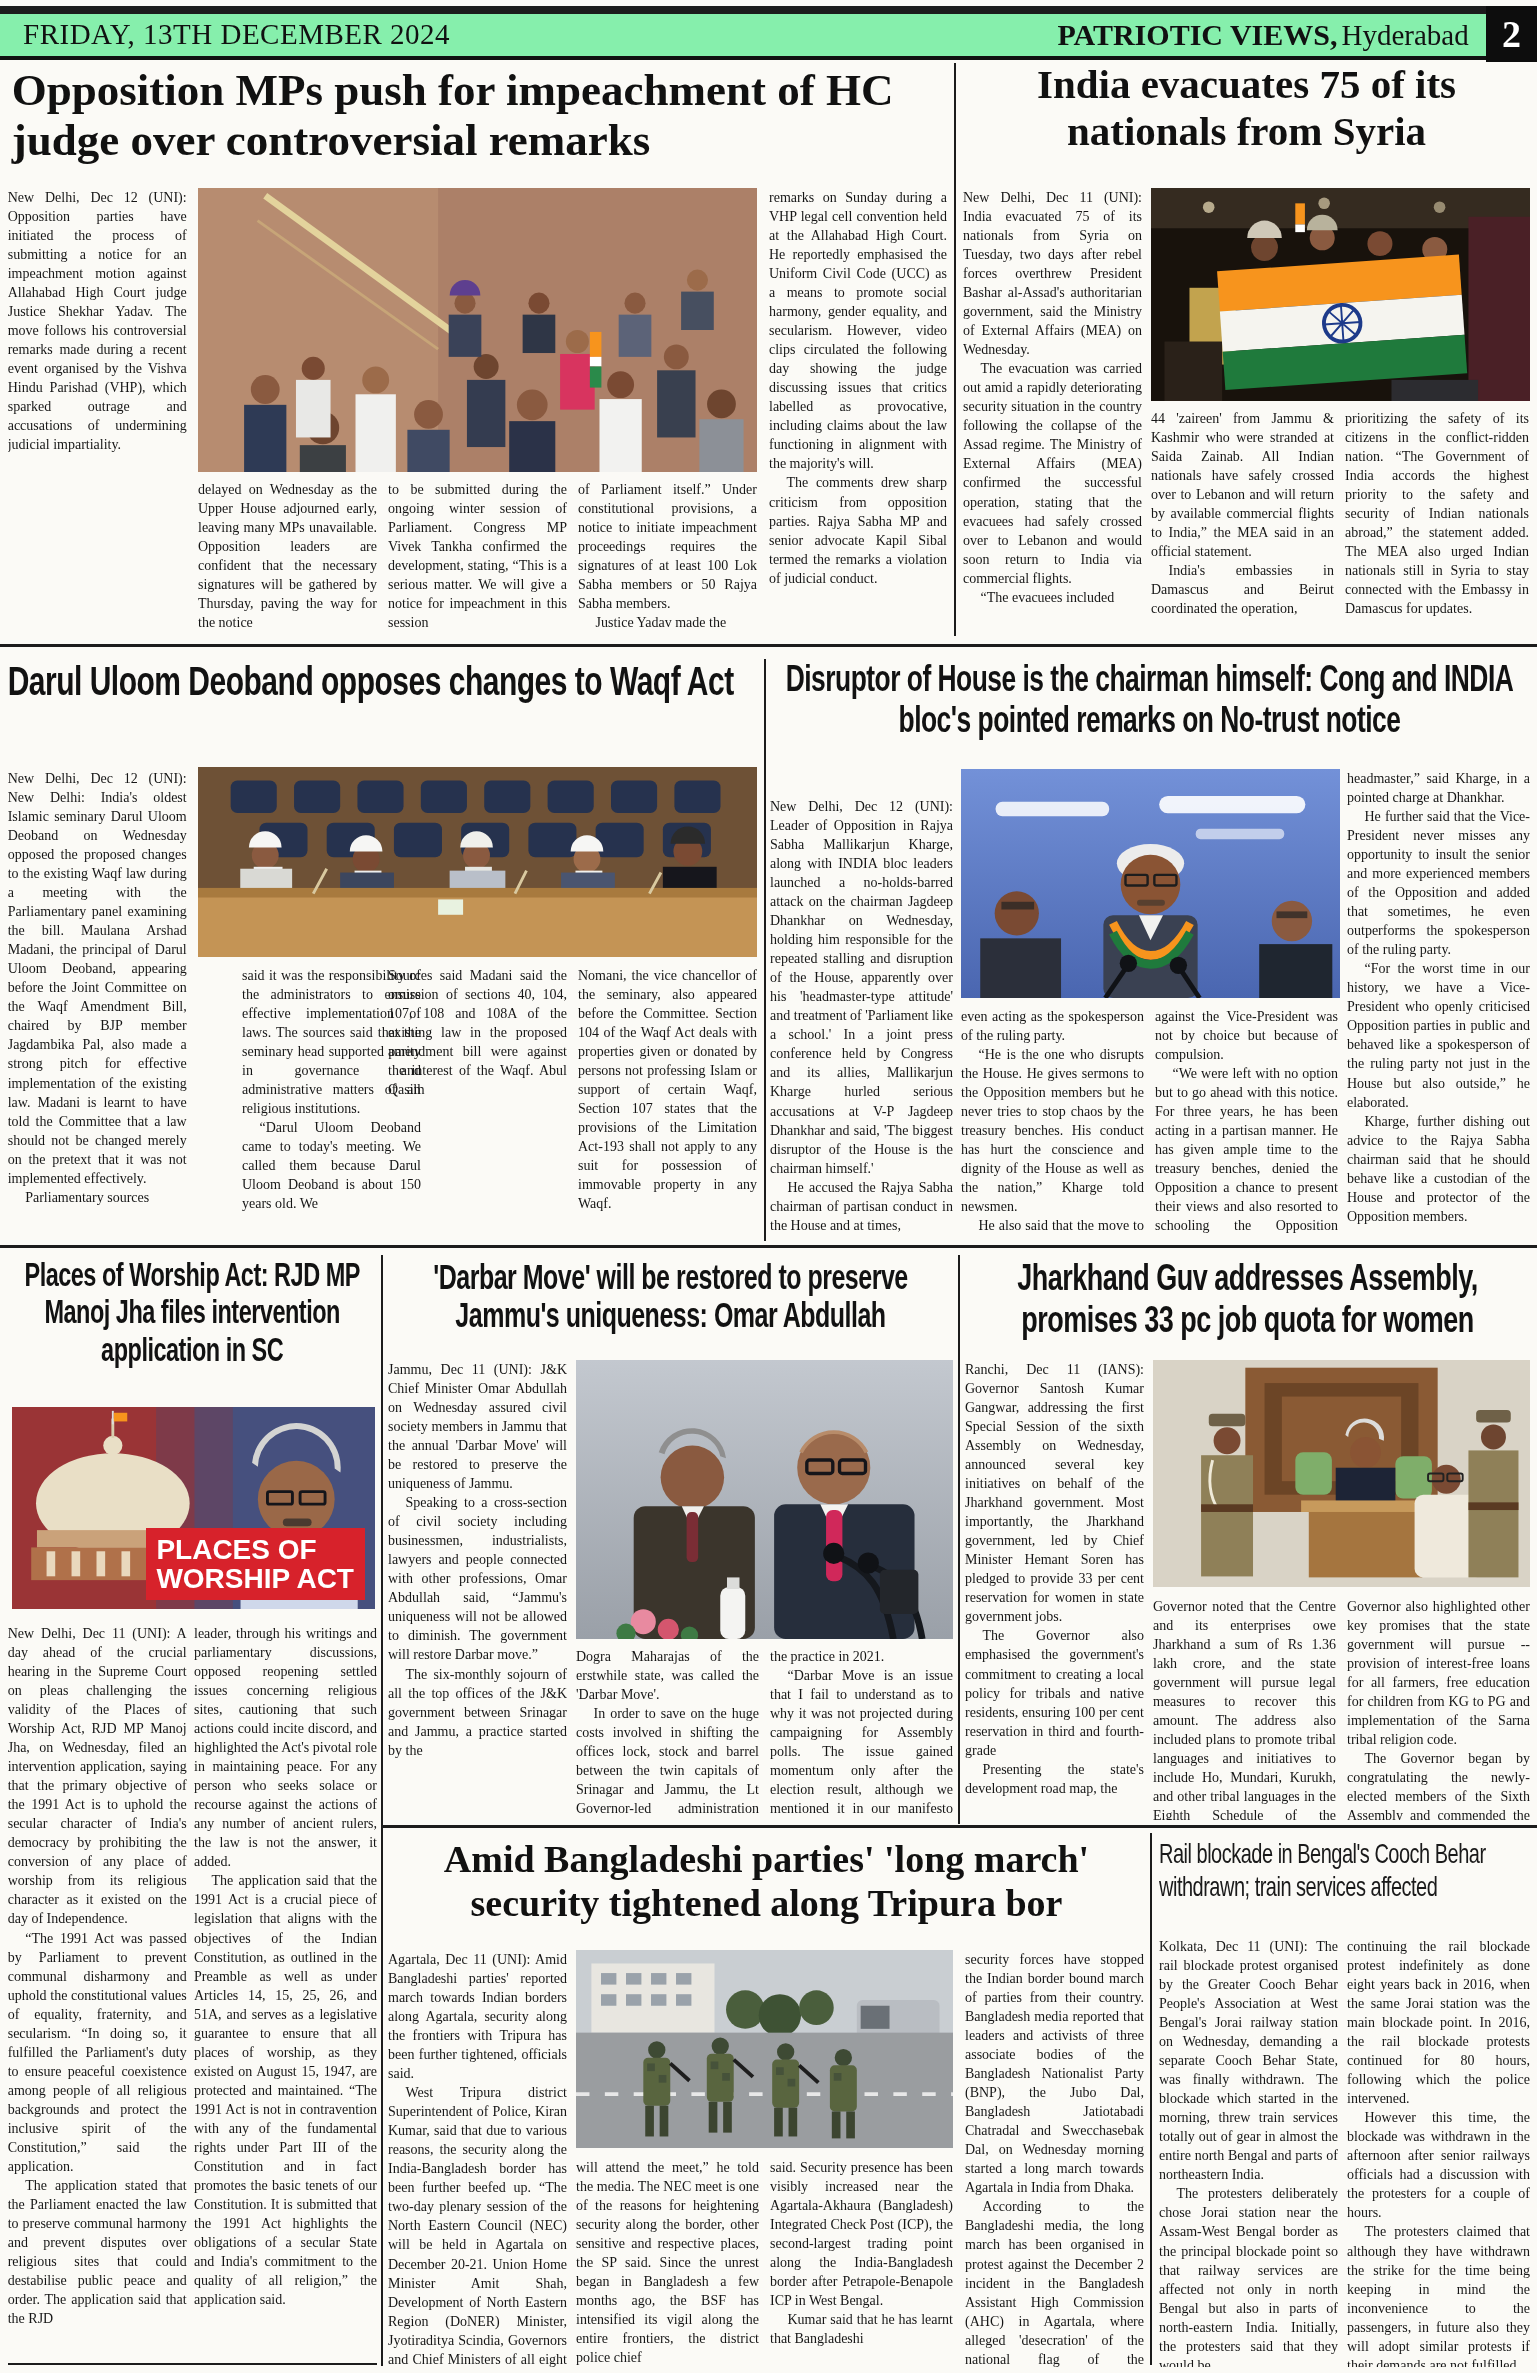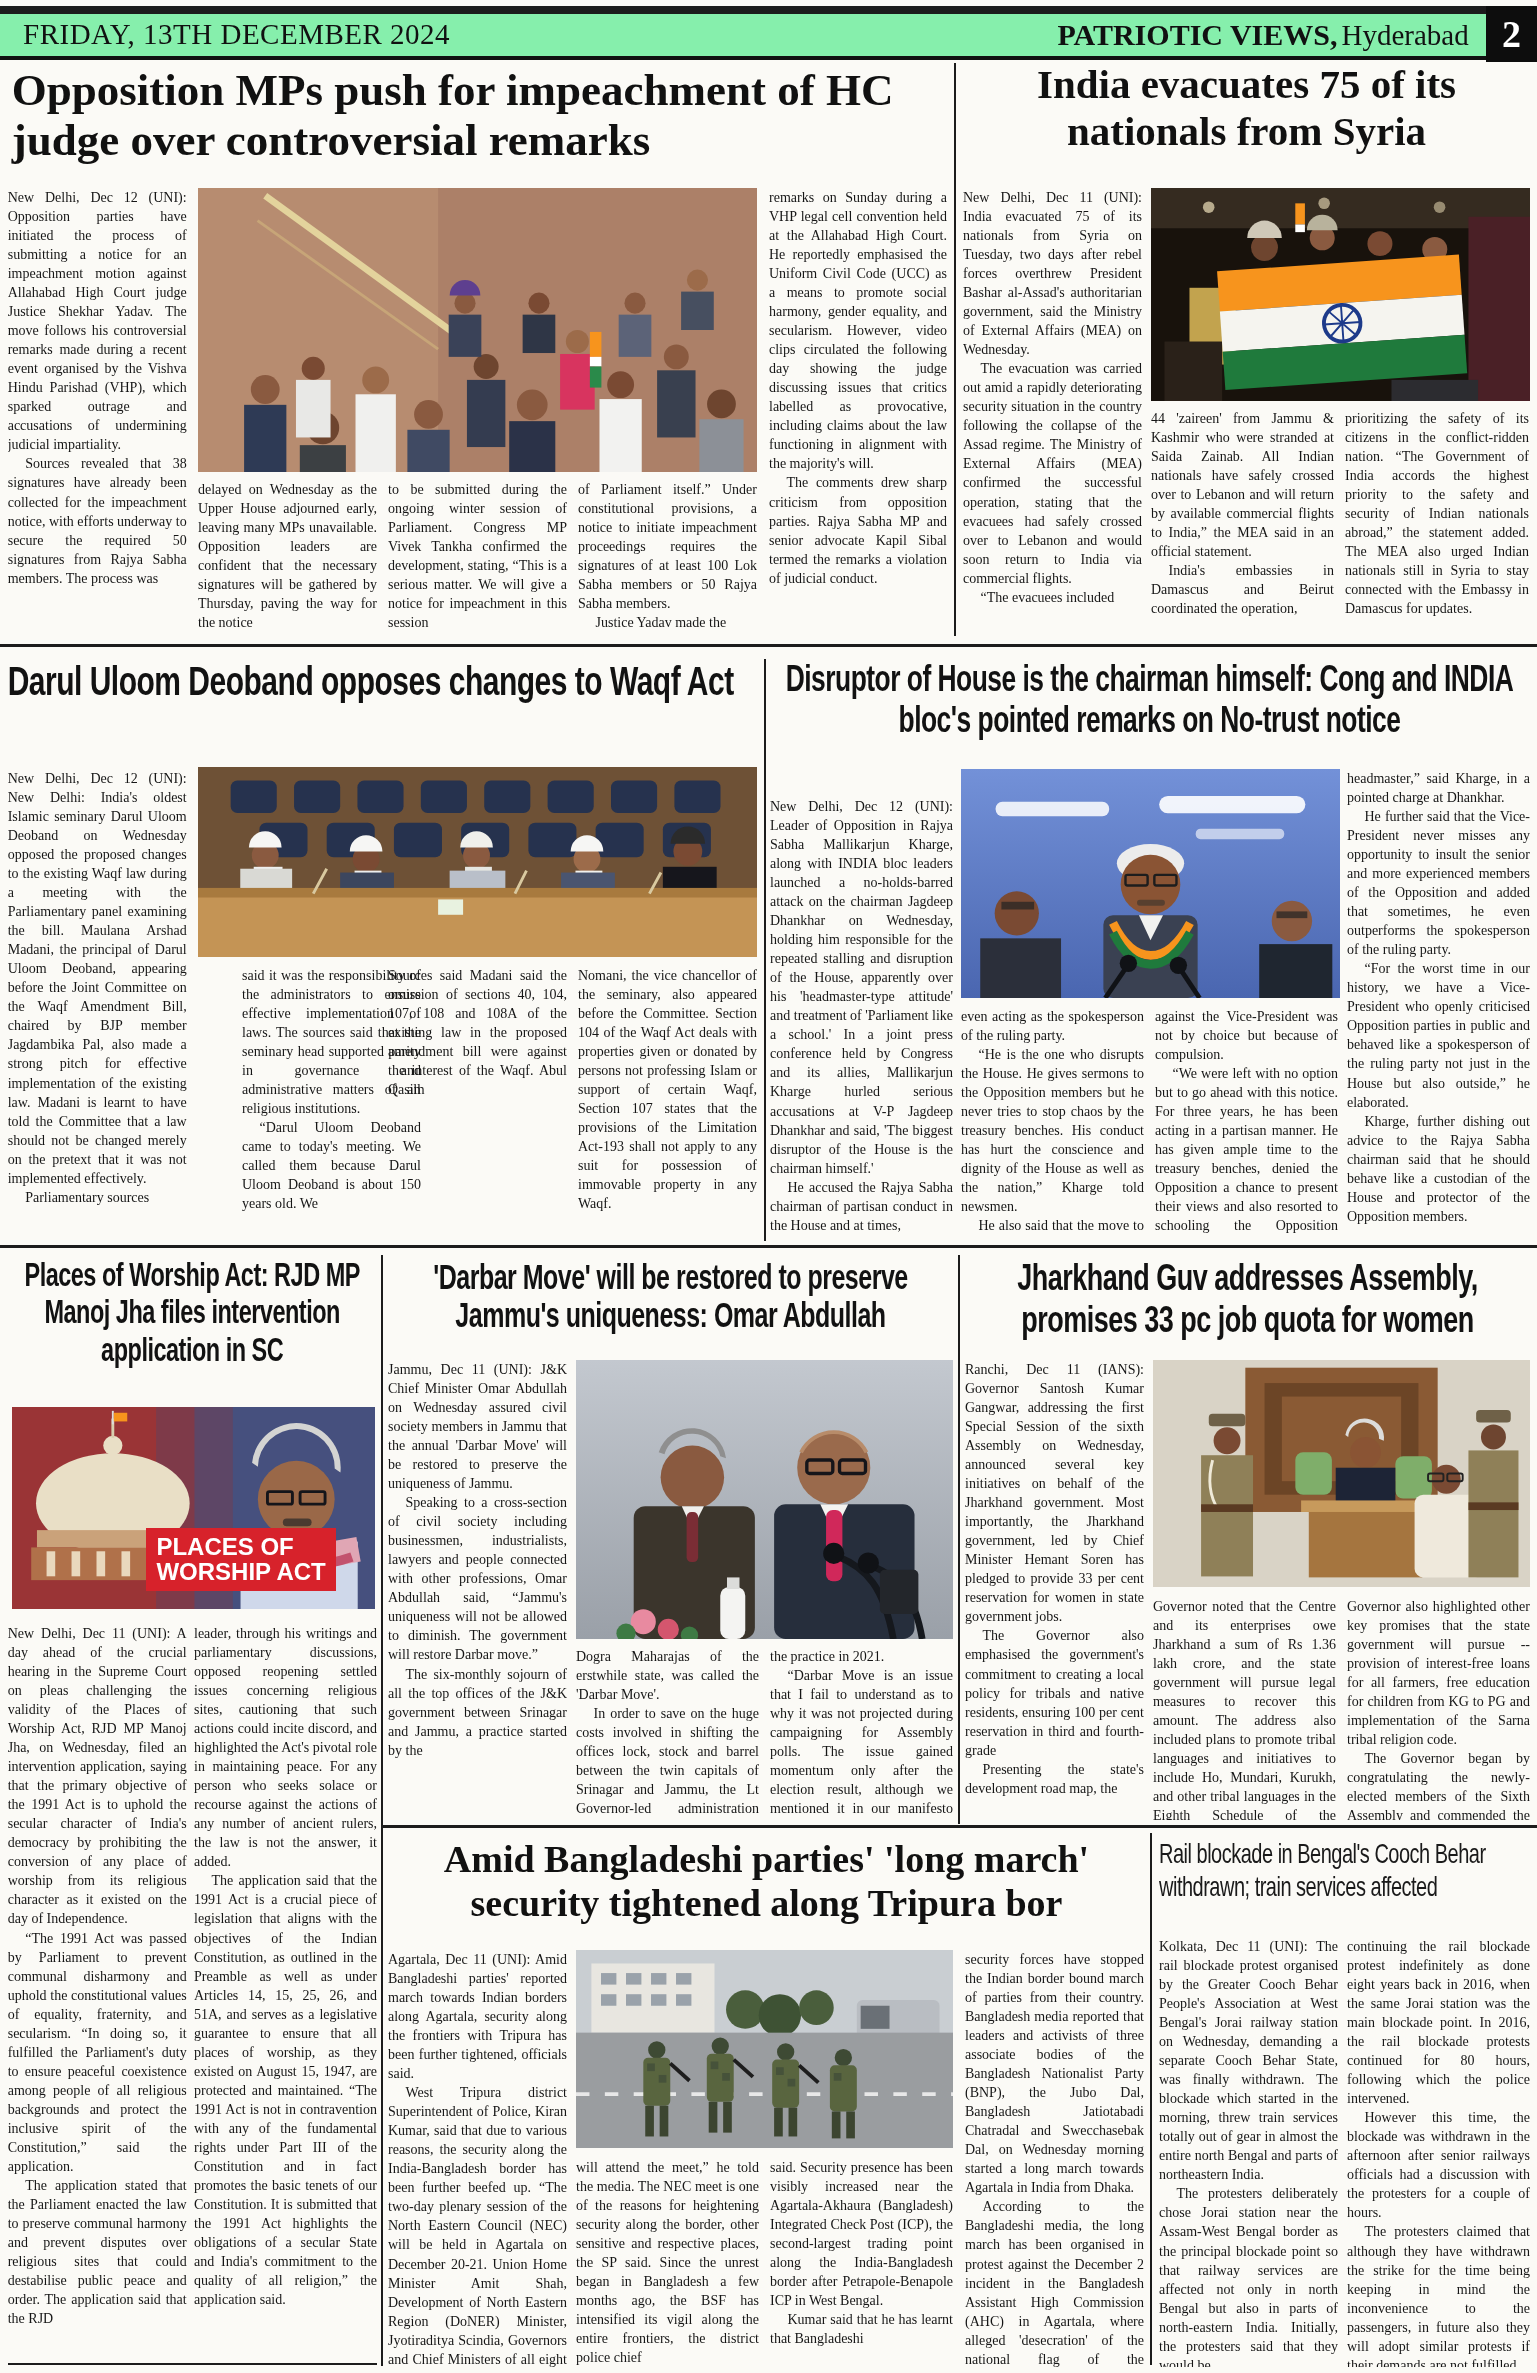--- a/index.html
+++ b/index.html
@@ -22,21 +22,21 @@
   .center{text-align:center;}
   .photo{overflow:hidden;background:#888;}
   .photo svg{display:block;width:100%;height:100%;}
   .masthead-band{background:#86efac;border-bottom:4.8px solid #111;}
   .masthead-date{font-size:29px;letter-spacing:0.5px;color:#111;}
   .masthead-title{font-size:30px;font-weight:bold;color:#111;}
   .masthead-city{font-size:29px;font-weight:normal;color:#111;}
   .pagebox{background:#0d0d0d;color:#fff;display:flex;align-items:center;justify-content:center;
     font-family:"Liberation Serif",serif;font-size:38px;font-weight:bold;}
   .badge{position:absolute;left:37%;top:60%;background:#d7222b;color:#fff;
-    font-family:"Liberation Sans",sans-serif;font-weight:bold;font-size:24px;line-height:1.04;
+    font-family:"Liberation Sans",sans-serif;font-weight:bold;font-size:28px;line-height:1.04;
     padding:6.7px 10.6px;letter-spacing:0;}
 </style>
 </head>
 <body>
 
 <div class="abs rule" style="left:0;top:5.8px;width:1537px;height:8.6px;"></div>
 <div class="abs masthead-band" style="left:0;top:14.4px;width:1486px;height:42px;">
   <span class="abs masthead-date" style="left:23px;top:3.8px;">FRIDAY, 13TH DECEMBER 2024</span>
   <span class="abs" style="right:17.3px;top:3.8px;white-space:nowrap;">
     <span class="masthead-title">PATRIOTIC VIEWS,</span>
@@ -90,21 +90,20 @@
           <rect x="261" y="132" width="34" height="44" fill="#3a4258"></rect>
         <rect x="408" y="150" width="12" height="26" fill="#f7941d"></rect>
           <rect x="408" y="176" width="12" height="10" fill="#ffffff"></rect>
           <rect x="408" y="186" width="12" height="22" fill="#2a8a4a"></rect>
       </g>
     </svg>
   </div>
 
   <div class="abs col" style="left:7.7px;top:188px;width:179px;height:448px;">
       <p>New Delhi, Dec 12 (UNI): Opposition parties have initiated the process of submitting a notice for an impeachment motion against Allahabad High Court judge Justice Shekhar Yadav. The move follows his controversial remarks made during a recent event organised by the Vishva Hindu Parishad (VHP), which sparked outrage and accusations of undermining judicial impartiality.</p>
-      <p>Sources revealed that 38 signatures have already been collected for the impeachment notice, with efforts underway to secure the required 50 signatures from Rajya Sabha members. The process was</p>
     </div>
   <div class="abs col" style="left:198px;top:480px;width:179px;height:156px;">
       <p>delayed on Wednesday as the Upper House adjourned early, leaving many MPs unavailable. Opposition leaders are confident that the necessary signatures will be gathered by Thursday, paving the way for the notice</p>
     </div>
   <div class="abs col" style="left:388px;top:480px;width:179px;height:156px;">
       <p>to be submitted during the ongoing winter session of Parliament. Congress MP Vivek Tankha confirmed the development, stating, “This is a serious matter. We will give a notice for impeachment in this session</p>
     </div>
   <div class="abs col" style="left:578px;top:480px;width:179px;height:156px;">
       <p>of Parliament itself.” Under constitutional provisions, a notice to initiate impeachment proceedings requires the signatures of at least 100 Lok Sabha members or 50 Rajya Sabha members.</p>
       <p>Justice Yadav made the</p>

